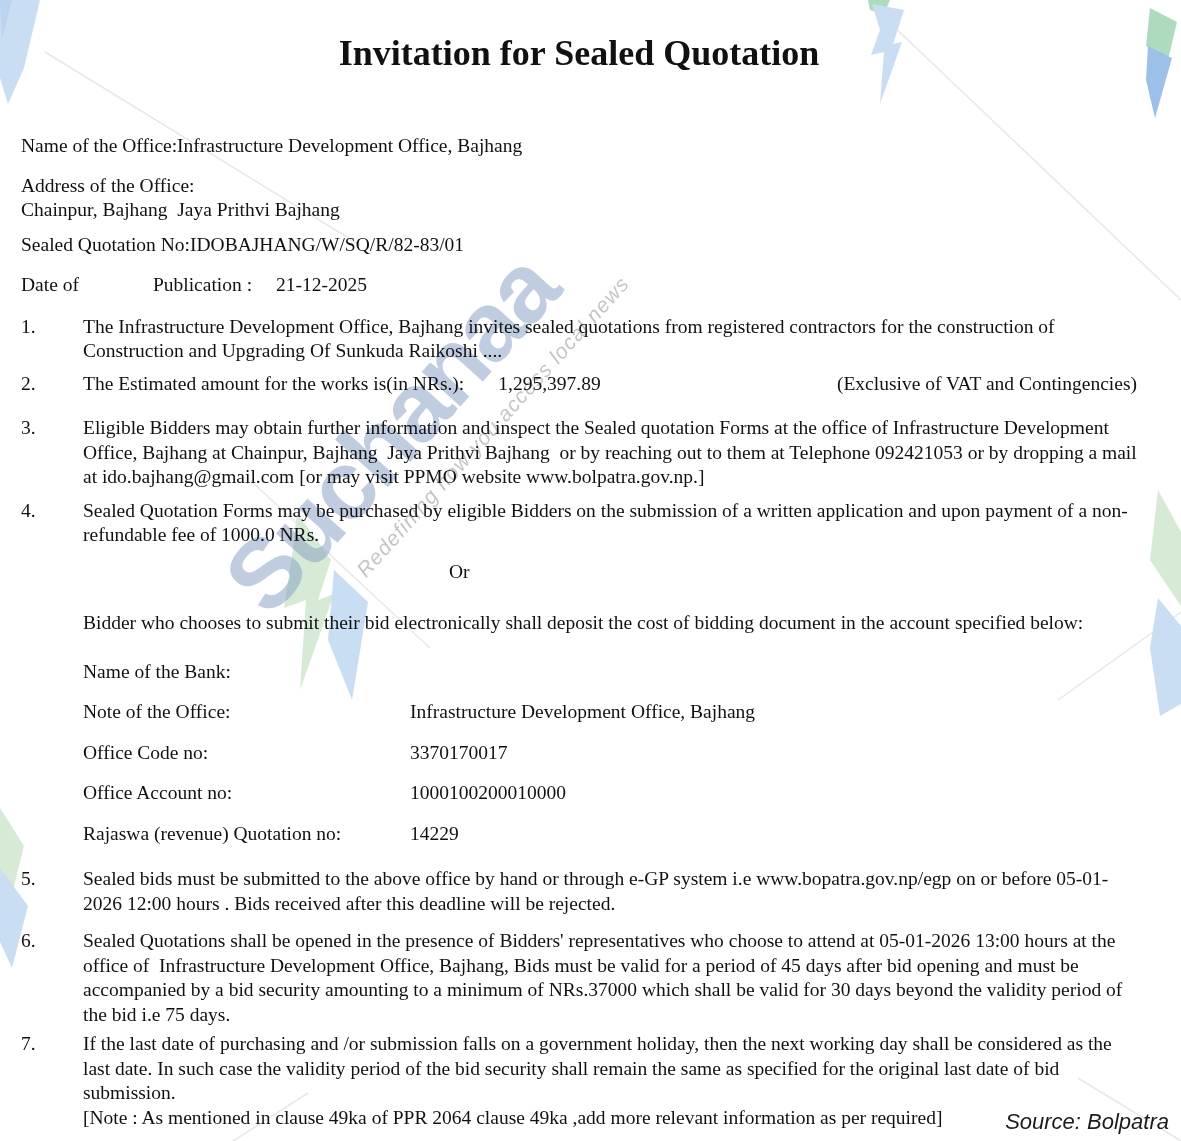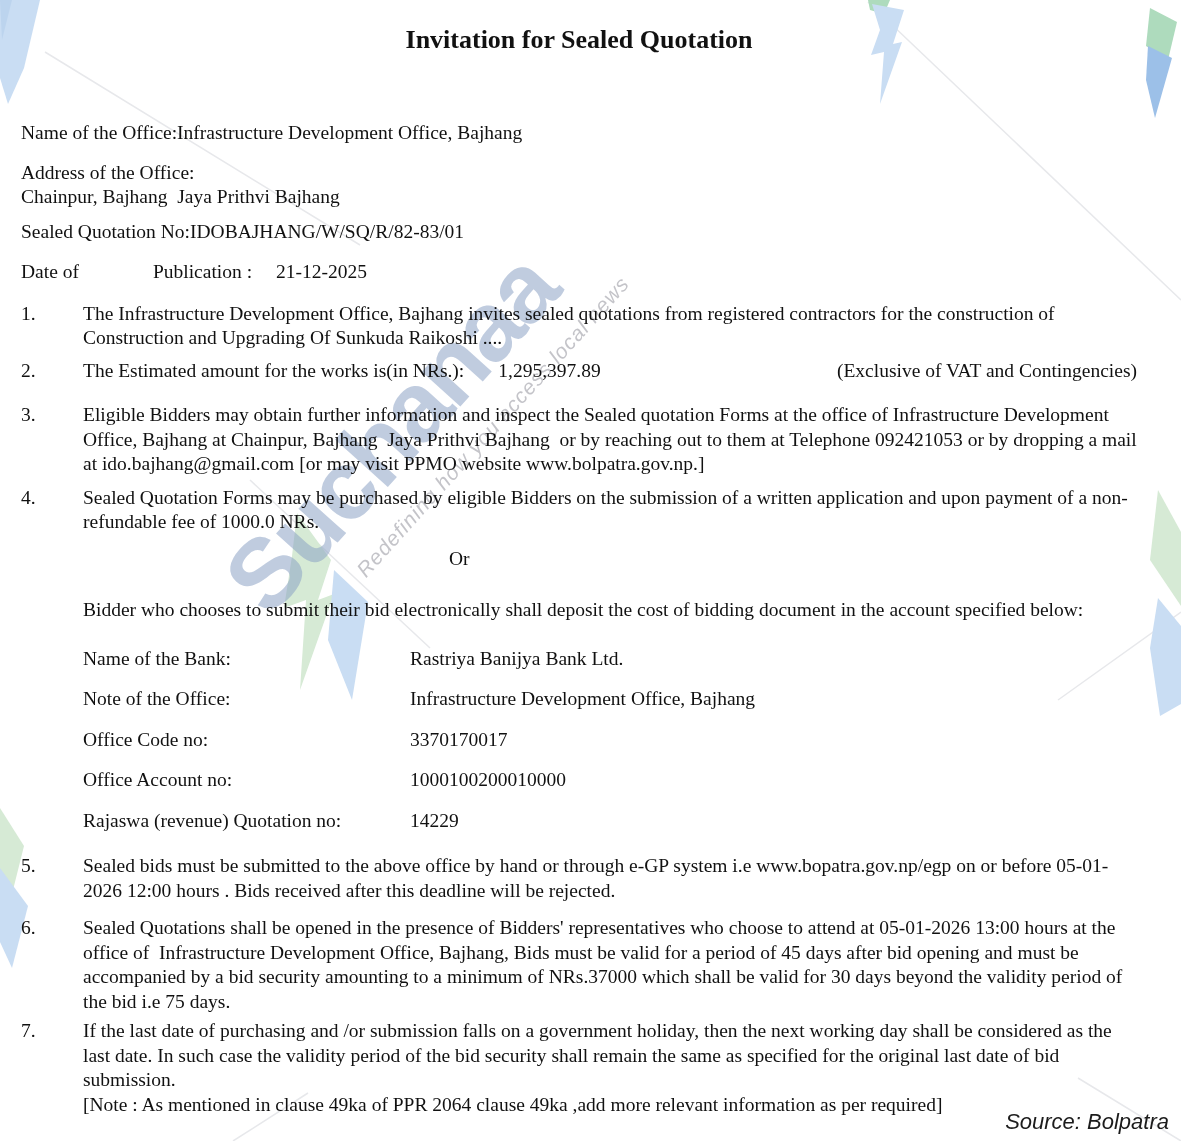--- a/index.html
+++ b/index.html
@@ -49,22 +49,22 @@
     margin: 12px 0 0 95px;
   }
 
   
   .doc {
     position: relative;
     z-index: 1;
     padding: 20px 44px 0 21px;
   }
   .title {
-    margin: 1px;
-    font-size: 26px;
+    margin: 14px;
+    font-size: 36px;
     line-height: 38px;
     font-weight: bold;
     text-align: center;
   }
   .office-line { margin-top: 62px; white-space: pre-wrap; }
   .addr { margin-top: 15px; }
   .addr-line { white-space: pre-wrap; }
   .sqno { margin-top: 10px; white-space: pre-wrap; }
   .date-line { margin-top: 16px; }
   .pub-label { margin-left: 74px; }
@@ -188,21 +188,20 @@
       <span class="item-num">4.</span>
       <div class="item-text">Sealed Quotation Forms may be purchased by eligible Bidders on the submission of a written application and upon payment of a non-refundable fee of 1000.0 NRs.</div>
     </div>
 
     <div class="or-line">Or</div>
 
     <div class="bid-intro">Bidder who chooses to submit their bid electronically shall deposit the cost of bidding document in the account specified below:</div>
 
     <div class="bank-row first">
       <span>Name of the Bank:</span>
-      <span>Rastriya Banijya Bank Ltd.</span>
     </div>
     <div class="bank-row">
       <span>Note of the Office:</span>
       <span>Infrastructure Development Office, Bajhang</span>
     </div>
     <div class="bank-row">
       <span>Office Code no:</span>
       <span>3370170017</span>
     </div>
     <div class="bank-row">

